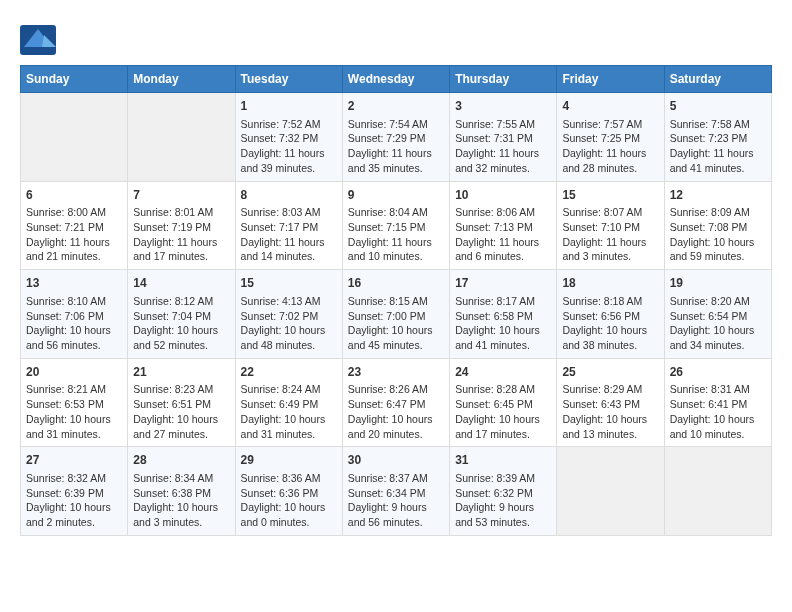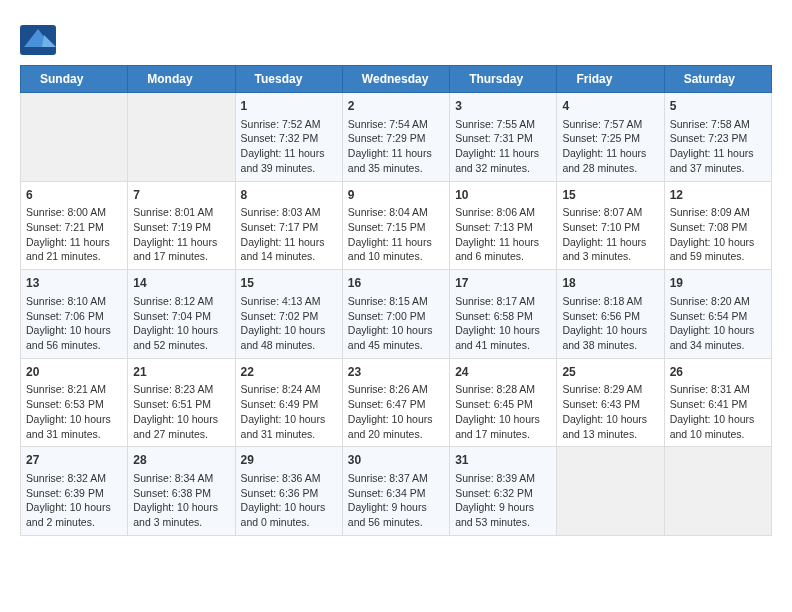--- a/index.html
+++ b/index.html
@@ -52,21 +52,21 @@
     }
     table {
       width: 100%;
       border-collapse: collapse;
       font-size: 11px;
     }
     thead tr th {
       background-color: #3a7fc1;
       color: #fff;
       text-align: left;
-      padding: 6px 19px;
+      padding: 6px 5px;
       font-size: 12px;
       font-weight: bold;
       border: 1px solid #2a6aa8;
     }
     tbody tr td {
       vertical-align: top;
       padding: 5px 5px;
       border: 1px solid #ddd;
       width: calc(100% / 7);
       min-height: 75px;
@@ -125,21 +125,21 @@
       </tr>
   </thead>
   <tbody id="calendar-body">
   <tr>
         <td class="empty"></td>
         <td class="empty"></td>
         <td><span class="day-number">1</span><span>Sunrise: 7:52 AM</span><br><span>Sunset: 7:32 PM</span><br><span>Daylight: 11 hours and 39 minutes.</span></td>
         <td><span class="day-number">2</span><span>Sunrise: 7:54 AM</span><br><span>Sunset: 7:29 PM</span><br><span>Daylight: 11 hours and 35 minutes.</span></td>
         <td><span class="day-number">3</span><span>Sunrise: 7:55 AM</span><br><span>Sunset: 7:31 PM</span><br><span>Daylight: 11 hours and 32 minutes.</span></td>
         <td><span class="day-number">4</span><span>Sunrise: 7:57 AM</span><br><span>Sunset: 7:25 PM</span><br><span>Daylight: 11 hours and 28 minutes.</span></td>
-        <td><span class="day-number">5</span><span>Sunrise: 7:58 AM</span><br><span>Sunset: 7:23 PM</span><br><span>Daylight: 11 hours and 37 minutes.</span></td>
+        <td><span class="day-number">5</span><span>Sunrise: 7:58 AM</span><br><span>Sunset: 7:23 PM</span><br><span>Daylight: 11 hours and 41 minutes.</span></td>
       </tr>
       <tr>
         <td><span class="day-number">6</span><span>Sunrise: 8:00 AM</span><br><span>Sunset: 7:21 PM</span><br><span>Daylight: 11 hours and 21 minutes.</span></td>
         <td><span class="day-number">7</span><span>Sunrise: 8:01 AM</span><br><span>Sunset: 7:19 PM</span><br><span>Daylight: 11 hours and 17 minutes.</span></td>
         <td><span class="day-number">8</span><span>Sunrise: 8:03 AM</span><br><span>Sunset: 7:17 PM</span><br><span>Daylight: 11 hours and 14 minutes.</span></td>
         <td><span class="day-number">9</span><span>Sunrise: 8:04 AM</span><br><span>Sunset: 7:15 PM</span><br><span>Daylight: 11 hours and 10 minutes.</span></td>
         <td><span class="day-number">10</span><span>Sunrise: 8:06 AM</span><br><span>Sunset: 7:13 PM</span><br><span>Daylight: 11 hours and 6 minutes.</span></td>
         <td><span class="day-number">15</span><span>Sunrise: 8:07 AM</span><br><span>Sunset: 7:10 PM</span><br><span>Daylight: 11 hours and 3 minutes.</span></td>
         <td><span class="day-number">12</span><span>Sunrise: 8:09 AM</span><br><span>Sunset: 7:08 PM</span><br><span>Daylight: 10 hours and 59 minutes.</span></td>
       </tr>

